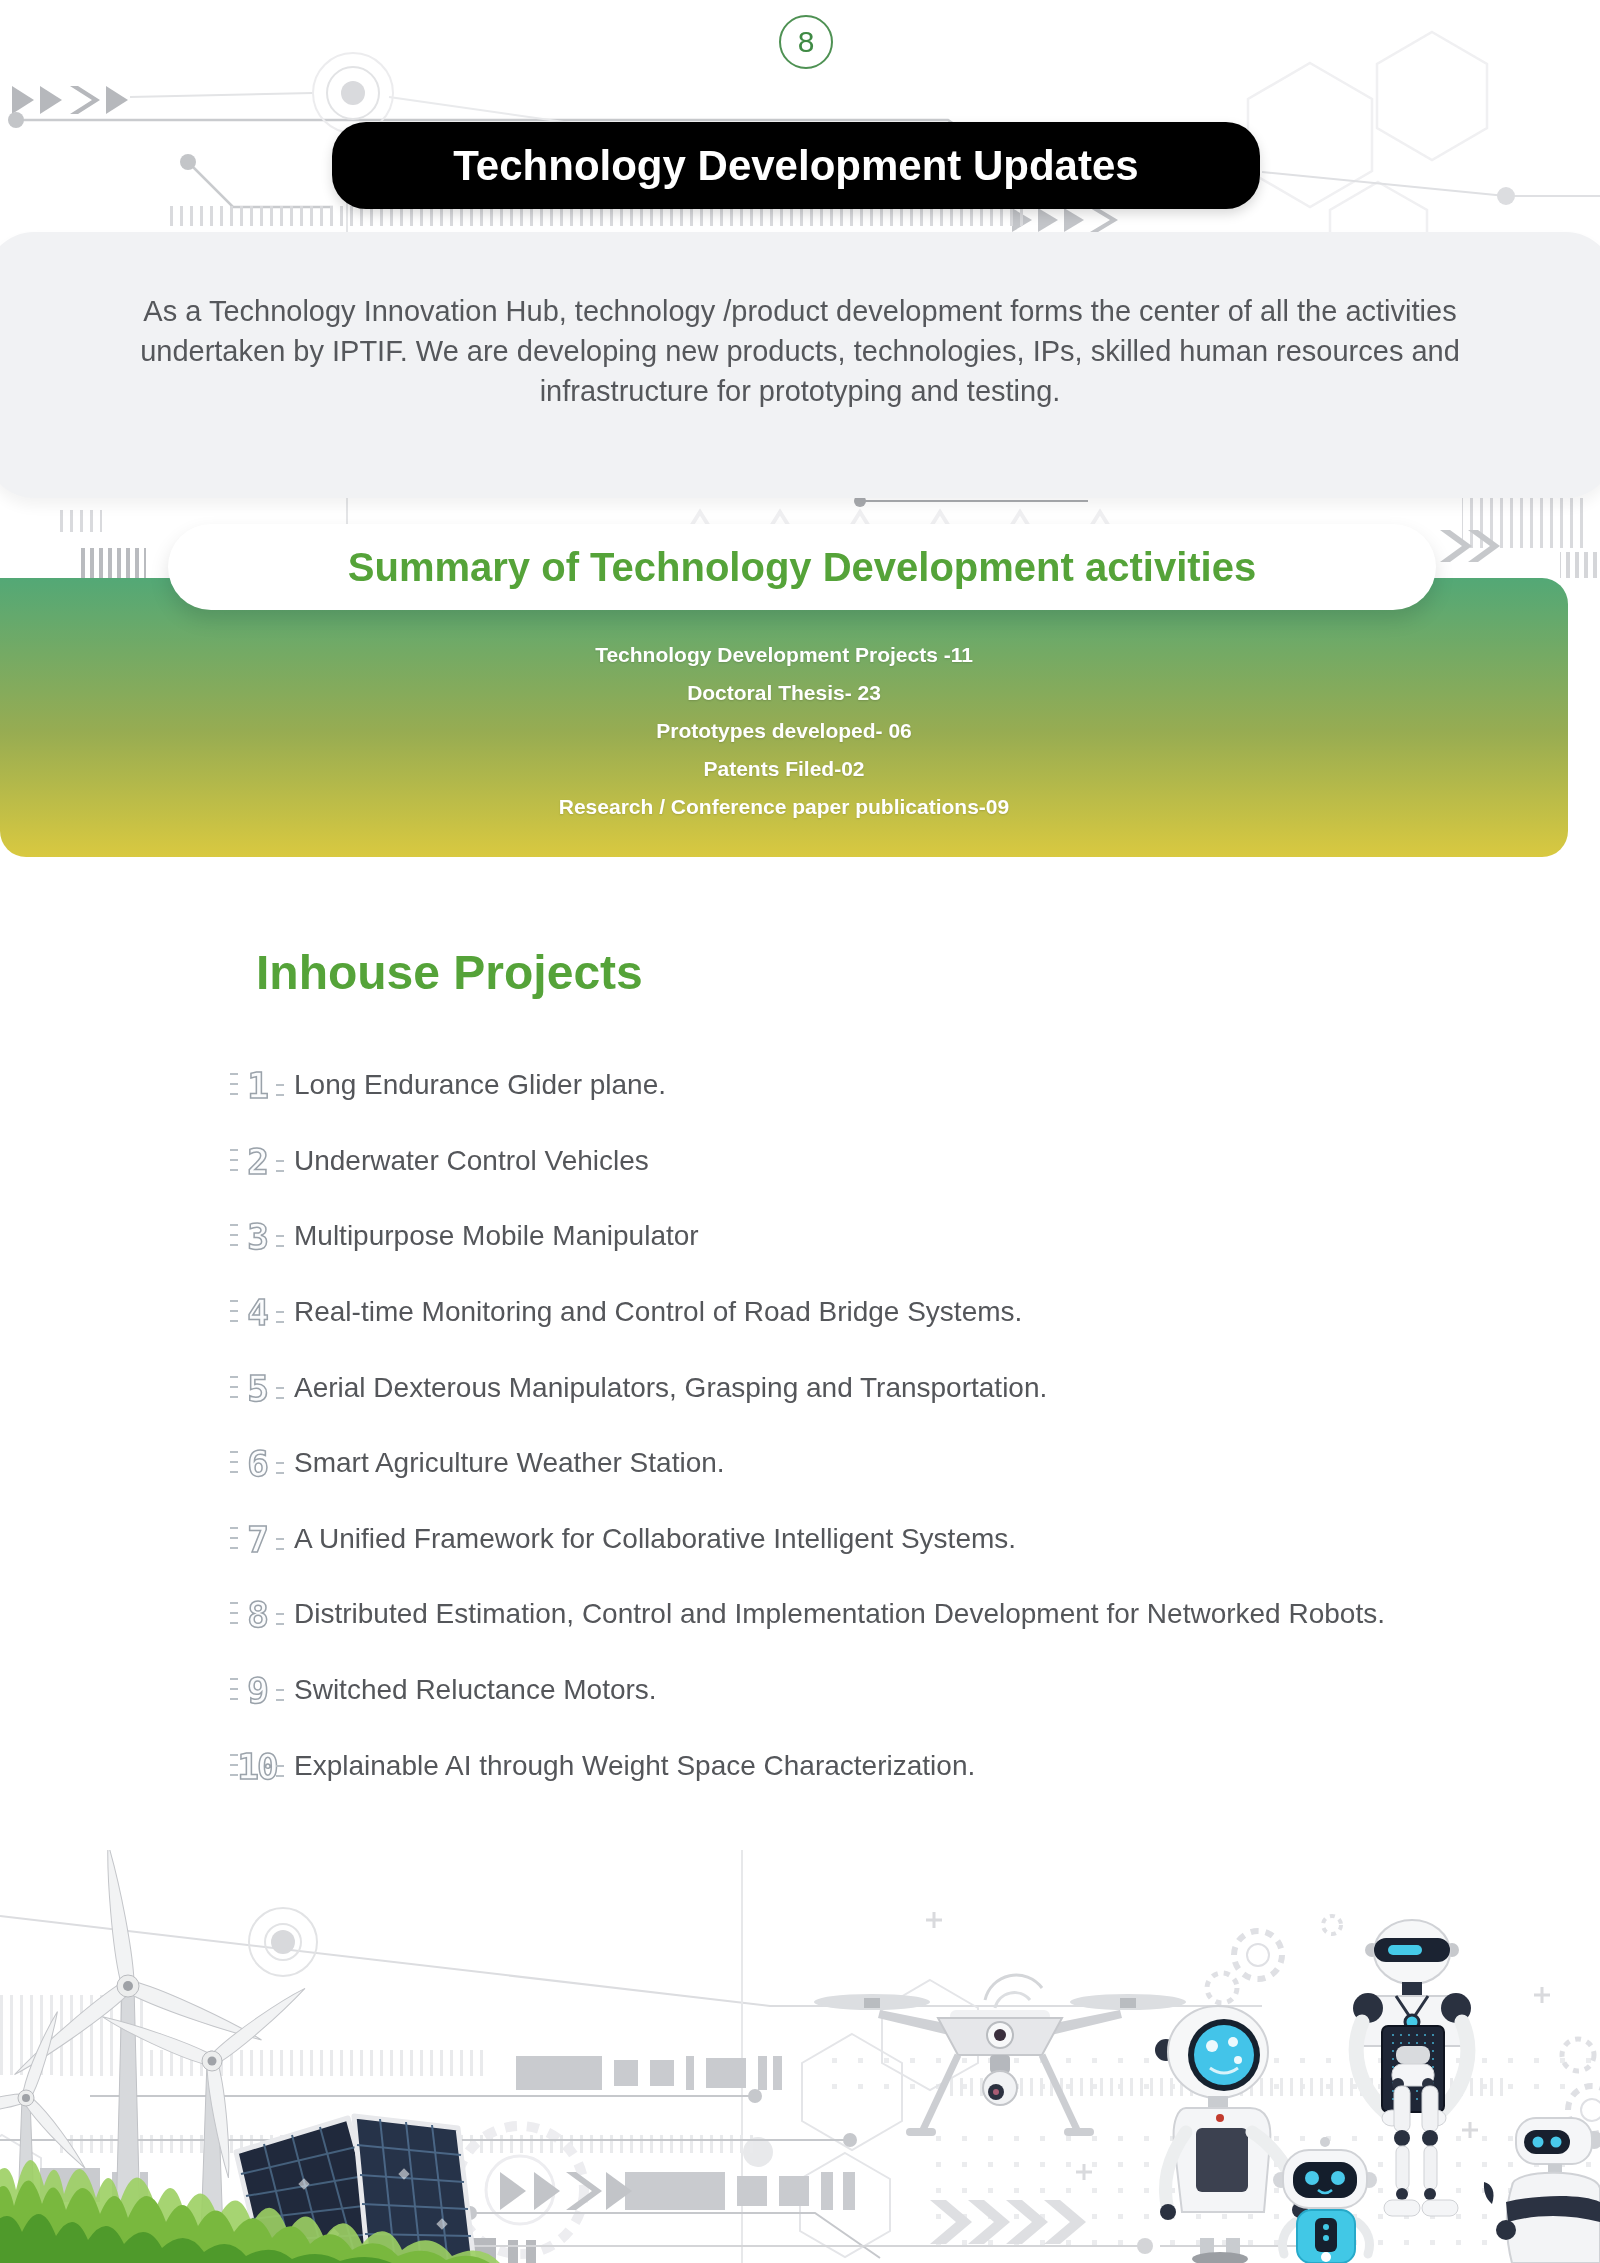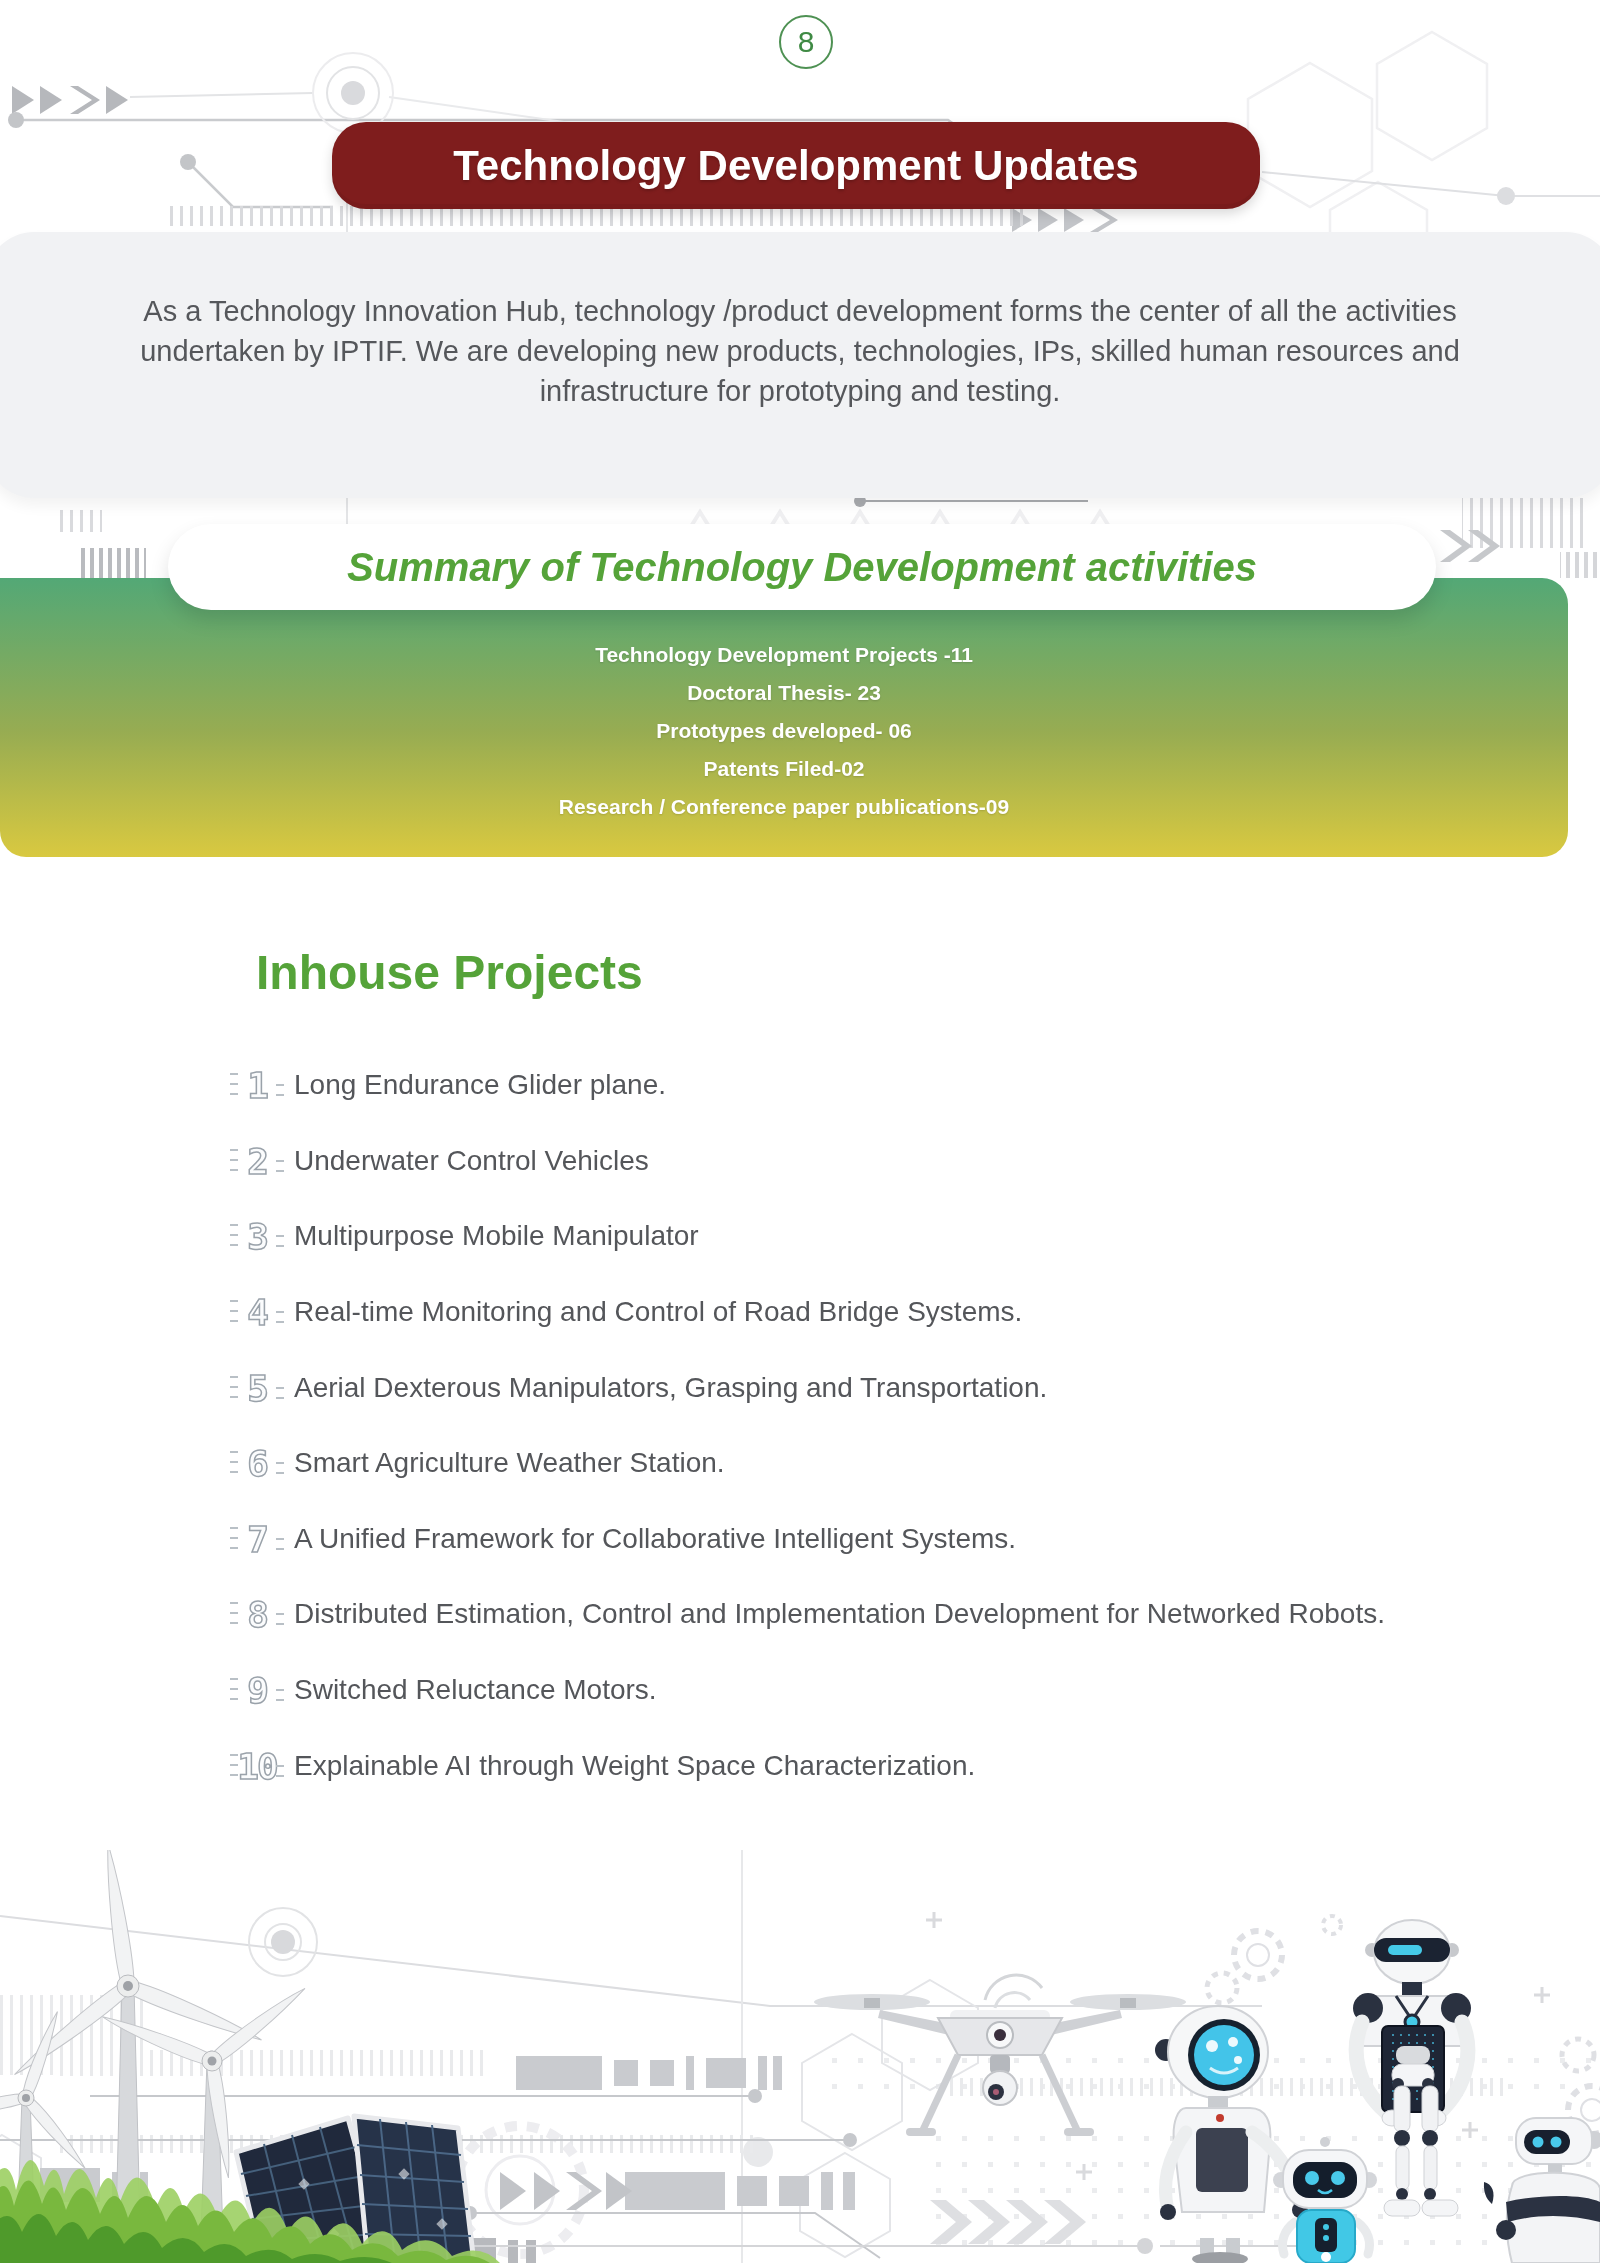--- a/index.html
+++ b/index.html
@@ -7,36 +7,36 @@
         font-family:"Liberation Sans",sans-serif;}
   svg{display:block;}
   .deco{position:absolute;z-index:0;}
 
   
   .badge{position:absolute;left:779px;top:15px;width:50px;height:50px;border:2px solid #4e9153;
          border-radius:50%;display:flex;align-items:center;justify-content:center;
          color:#3f8a44;font-size:30px;z-index:5;background:#fff;}
 
   
-  .banner{position:absolute;left:332px;top:122px;width:928px;height:87px;background:#7f1d1d;
+  .banner{position:absolute;left:332px;top:122px;width:928px;height:87px;background:#000000;
           border-radius:34px;display:flex;align-items:center;justify-content:center;z-index:4;
           box-shadow:0 5px 12px rgba(0,0,0,.15), inset 0 -5px 0 rgba(0,0,0,.05);}
   .banner span{color:#ffffff;font-size:42px;font-weight:700;text-shadow:0 2px 3px rgba(0,0,0,.18);}
 
   
   .card{position:absolute;left:-14px;top:232px;width:1628px;height:266px;background:#f1f2f4;
         border-radius:48px;z-index:2;box-shadow:0 8px 14px rgba(0,0,0,.05);}
   .card .ptext{position:absolute;left:0;right:0;top:59px;text-align:center;color:#55575b;
         font-size:29px;line-height:40px;}
 
   
   .pill{position:absolute;left:168px;top:524px;width:1268px;height:86px;background:#ffffff;
         border-radius:43px;display:flex;align-items:center;justify-content:center;z-index:4;
         box-shadow:0 10px 20px rgba(0,0,0,.12);}
-  .pill span{color:#55a339;font-size:40px;font-weight:700;font-style:italic;}
+  .pill span{color:#55a339;font-size:40px;font-weight:700;}
 
   
   .gradbox{position:absolute;left:0;top:578px;width:1568px;height:279px;z-index:3;
         border-radius:0 26px 26px 26px;
         background:linear-gradient(180deg,#53a876 0%,#97ac52 55%,#d9c940 100%);}
   .stats{position:absolute;left:0;top:58px;width:100%;text-align:center;}
   .stat{color:#ffffff;font-size:21px;font-weight:700;line-height:38px;
         text-shadow:0 1px 2px rgba(0,0,0,.15);}
 
   

